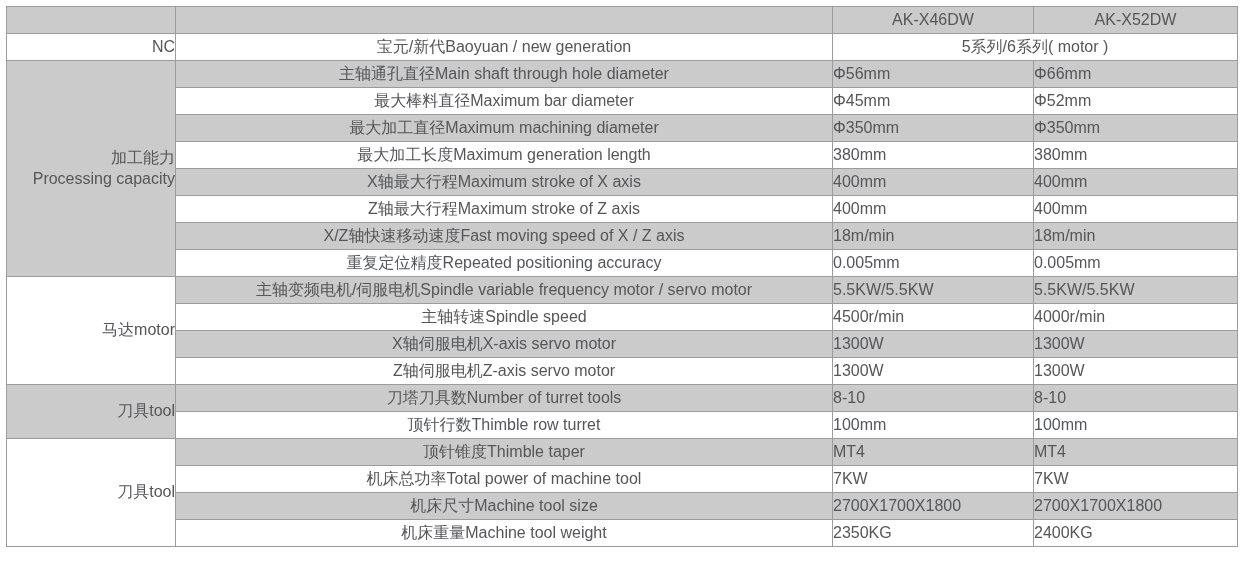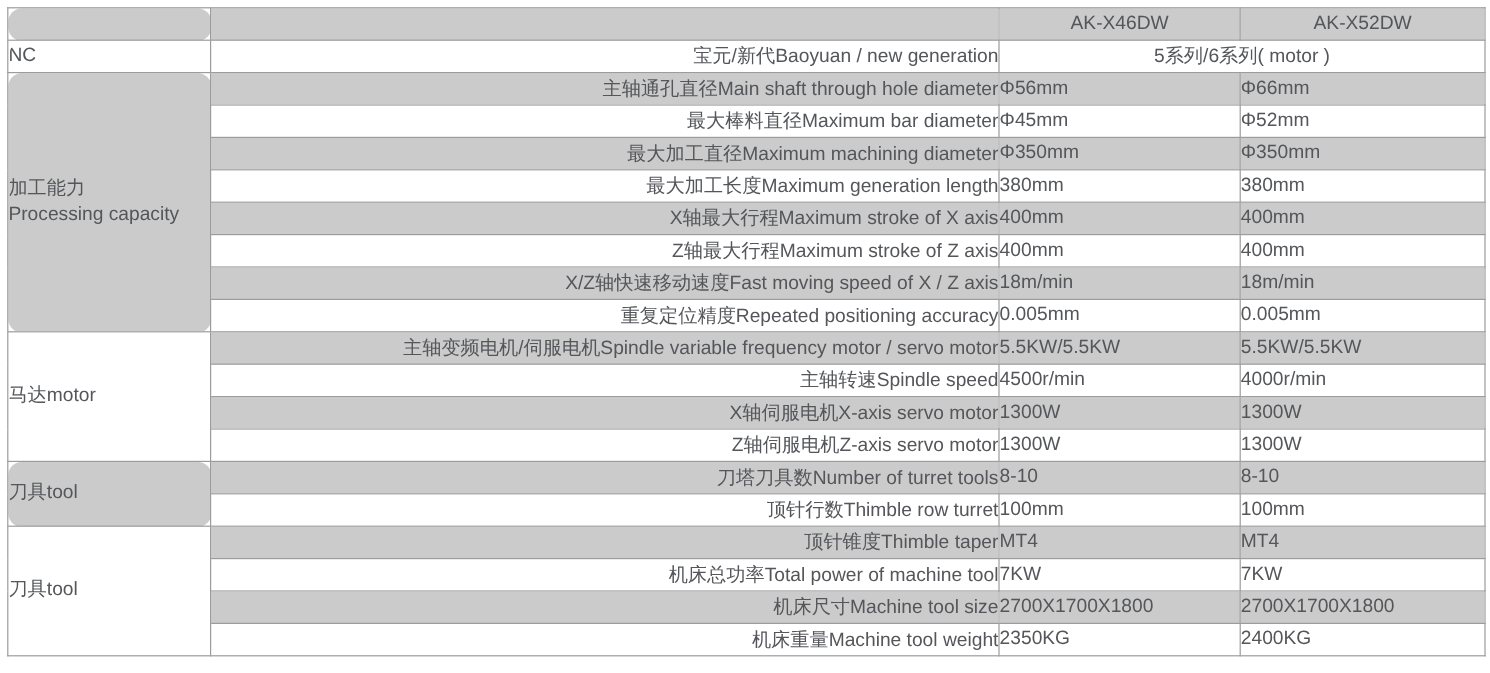--- a/index.html
+++ b/index.html
@@ -25,22 +25,22 @@
     font-size: 16px;
     color: #54565a;
     padding: 0;
     overflow: hidden;
     white-space: nowrap;
     vertical-align: middle;
   }
   tr.r { height: 27px; }
   td.g { background: #cbcbcb; }
   td.w { background: #ffffff; }
-  td.section { padding-left: 14px; text-align: left; line-height: 1.3; border-radius: 11px; }
-  td.param   { padding-left: 9px;  text-align: right; }
+  td.section { padding-left: 14px; text-align: right; line-height: 1.3; }
+  td.param   { padding-left: 9px;  text-align: center; }
   td.value   { padding-left: 40px; text-align: left; margin-left: 19px; }
   td.model   { text-align: center; }
   td.merged  { text-align: center; }
 </style>
 </head>
 <body>
 
 <div class="sheet">
   <table class="spec">
     <colgroup>

